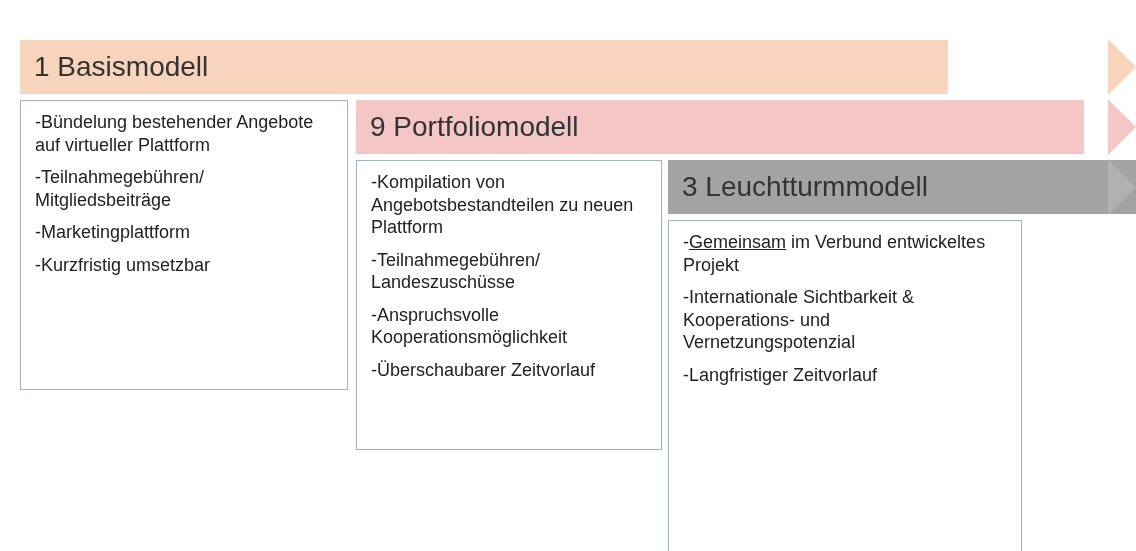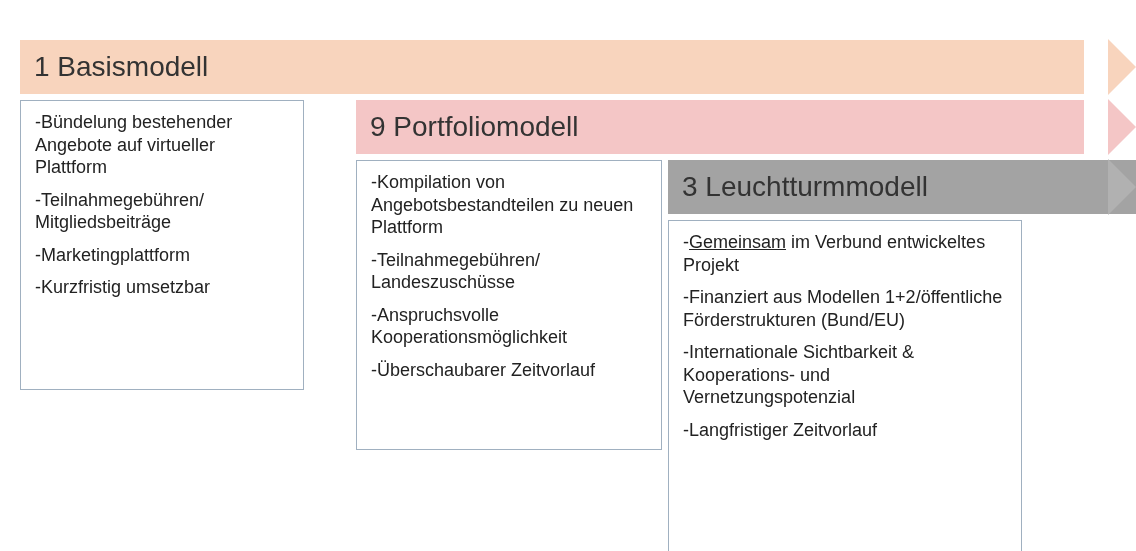--- a/index.html
+++ b/index.html
@@ -37,21 +37,21 @@
   }
   .band-title {
     font-size: 28px;
     color: #333;
     padding-left: 14px;
     font-weight: 400;
   }
 
   
   .band1 { top: 40px; }
-  .band1 .band-body { width: 1064px; background: #f8d4bd; }
+  .band1 .band-body { width: 928px; background: #f8d4bd; }
   .band1 .arrow-head { border-left: 28px solid #f8d4bd; }
 
   
   .band2 { top: 100px; }
   .band2 .band-body { left: 336px; width: 728px; background: #f4c6c6; }
   .band2 .arrow-head { border-left: 28px solid #f4c6c6; }
 
   
   .band3 { top: 160px; }
   .band3 .band-body { left: 648px; width: 500px; background: #a3a3a3; }
@@ -68,21 +68,21 @@
   }
   .box .item {
     margin-bottom: 10px;
   }
   .box .item:last-child { margin-bottom: 0; }
   .underline { text-decoration: underline; }
 
   .box1 {
     left: 20px;
     top: 100px;
-    width: 284px;
+    width: 328px;
     height: 290px;
   }
   .box2 {
     left: 356px;
     top: 160px;
     width: 306px;
     height: 290px;
   }
   .box3 {
     left: 668px;
@@ -126,16 +126,15 @@
   <div class="item">-Kompilation von Angebotsbestandteilen zu neuen Plattform</div>
   <div class="item">-Teilnahmegebühren/ Landeszuschüsse</div>
   <div class="item">-Anspruchsvolle Kooperationsmöglichkeit</div>
   <div class="item">-Überschaubarer Zeitvorlauf</div>
 </div>
 
 <div class="box box3">
   <div class="item">
     <span>-</span><span class="underline">Gemeinsam</span><span> im Verbund entwickeltes Projekt</span>
   </div>
-  <div class="item">-Finanziert aus Modellen 1+2/öffentliche Förderstrukturen (Bund/EU)</div>
   <div class="item">-Internationale Sichtbarkeit &amp; Kooperations- und Vernetzungspotenzial</div>
   <div class="item">-Langfristiger Zeitvorlauf</div>
 </div>
 
 </body></html>

